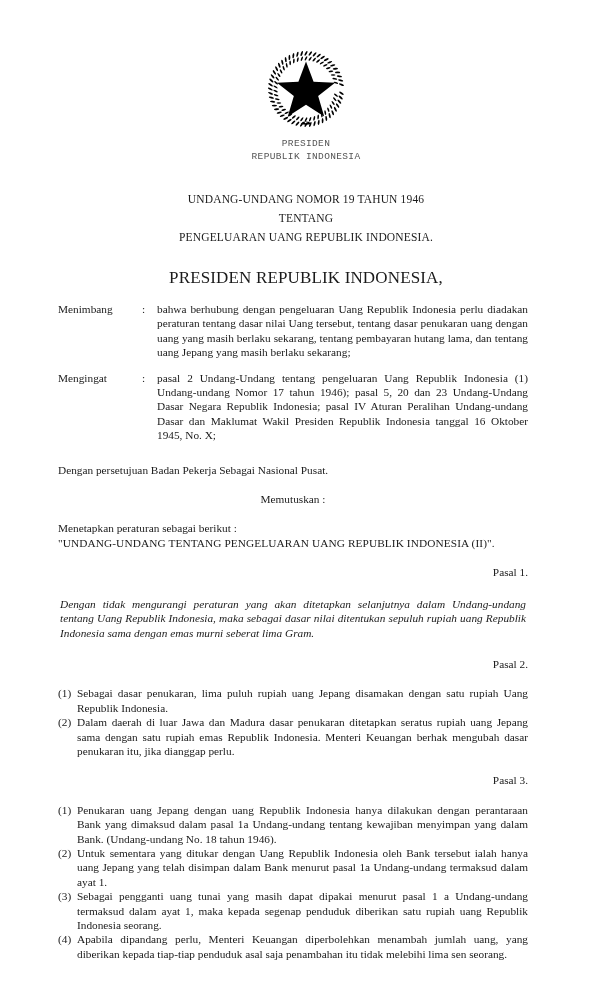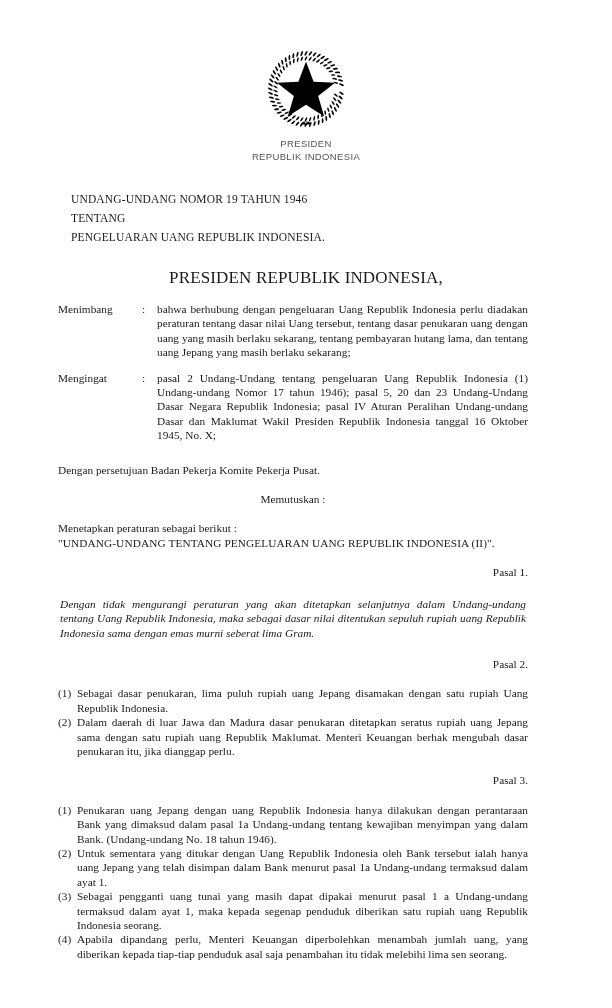--- a/index.html
+++ b/index.html
@@ -29,35 +29,35 @@
     text-align: center;
   }
   .emblem {
     display: block;
     margin: 0 auto;
     width: 86px;
     height: 86px;
   }
   .masthead-caption {
     margin-top: 6px;
-    font-family: Liberation Sans, sans-serif;
+    font-family: Liberation Mono, monospace;
     font-size: 9.5px;
     line-height: 12.5px;
     letter-spacing: 0.35px;
     color: #555555;
   }
   .masthead-caption div { white-space: nowrap; }
 
   
   .title-block {
     position: absolute;
     top: 190px;
     left: 71px;
     width: 470px;
-    text-align: left;
+    text-align: center;
     font-size: 11.5px;
     line-height: 19px;
     letter-spacing: 0.15px;
   }
   .title-block .ttl { white-space: nowrap; }
 
   .subject-line {
     position: absolute;
     top: 268px;
     left: 71px;
@@ -273,21 +273,21 @@
     </div>
 
     <div class="clause-row">
       <div class="clause-label">Mengingat</div>
       <div class="clause-colon">:</div>
       <div class="clause-text">pasal 2 Undang-Undang tentang pengeluaran Uang Republik Indonesia (1) Undang-undang Nomor 17 tahun 1946); pasal 5, 20 dan 23 Undang-Undang Dasar Negara Republik Indonesia; pasal IV Aturan Peralihan Undang-undang Dasar dan Maklumat Wakil Presiden Republik Indonesia tanggal 16 Oktober 1945, No. X;</div>
     </div>
 
     <div class="gap-sm"></div>
 
-    <p class="plain-line">Dengan persetujuan Badan Pekerja Komite Pekerja Pusat.</p>
+    <p class="plain-line">Dengan persetujuan Badan Pekerja Sebagai Nasional Pusat.</p>
 
     <div class="gap-md"></div>
 
     <p class="centered">Memutuskan  :</p>
 
     <div class="gap-md"></div>
 
     <p class="plain-line">Menetapkan peraturan sebagai berikut :</p>
     <p class="caps-line">"UNDANG-UNDANG TENTANG PENGELUARAN UANG REPUBLIK INDONESIA (II)".</p>
 
@@ -301,21 +301,21 @@
 
     <p class="pasal-head">Pasal 2.</p>
     <div class="gap-md"></div>
     <div class="ayat-list">
       <div class="ayat">
         <div class="ayat-num">(1)</div>
         <div class="ayat-body">Sebagai dasar penukaran, lima puluh rupiah uang Jepang disamakan dengan satu rupiah Uang Republik Indonesia.</div>
       </div>
       <div class="ayat">
         <div class="ayat-num">(2)</div>
-        <div class="ayat-body">Dalam daerah di luar Jawa dan Madura dasar penukaran ditetapkan seratus rupiah uang Jepang sama dengan satu rupiah uang Republik Maklumat. Menteri Keuangan berhak mengubah dasar penukaran itu, jika dianggap perlu.</div>
+        <div class="ayat-body">Dalam daerah di luar Jawa dan Madura dasar penukaran ditetapkan seratus rupiah uang Jepang sama dengan satu rupiah emas Republik Indonesia. Menteri Keuangan berhak mengubah dasar penukaran itu, jika dianggap perlu.</div>
       </div>
     </div>
 
     <div class="gap-md"></div>
 
     <p class="pasal-head">Pasal 3.</p>
     <div class="gap-md"></div>
     <div class="ayat-list">
       <div class="ayat">
         <div class="ayat-num">(1)</div>

